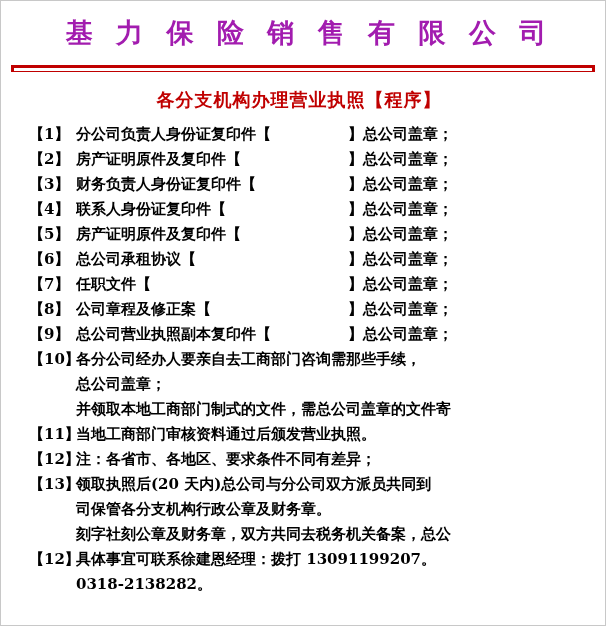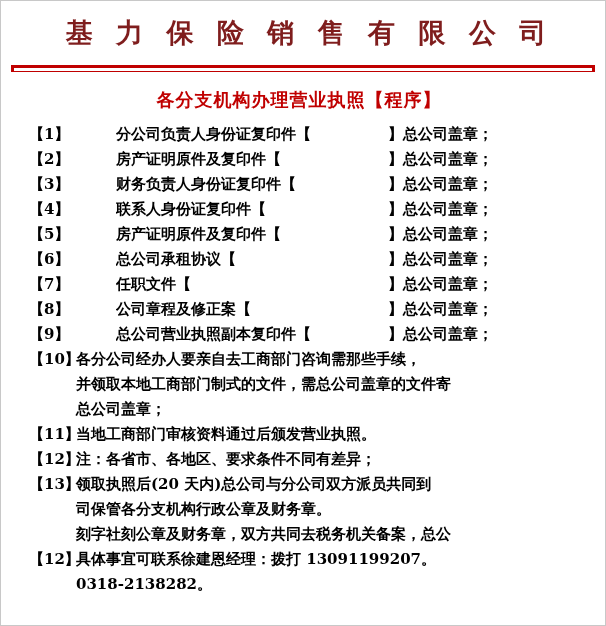--- a/index.html
+++ b/index.html
@@ -17,21 +17,21 @@
     position: relative;
     width: 606px;
     height: 626px;
     box-sizing: border-box;
     border: 1px solid #c8c8c8;
     background: #ffffff;
   }
   
   .company-title {
     text-align: center;
-    color: #7f1d1d;
+    color: #a21caf;
     font-family: "DejaVu Serif", serif;
     font-weight: bold;
     font-size: 27px;
     letter-spacing: 7px;
     margin: 14px 0 0 13px;
     padding: 0 24px;
     white-space: nowrap;
   }
   .rule-wrap {
     margin: 14px 10px 0 10px;
@@ -98,21 +98,20 @@
   .item .main {
     display: block;
     font-weight: bold;
   }
   .item.two-col .main {
     display: inline-block;
     width: 272px;
     vertical-align: top;
     white-space: nowrap;
     overflow: hidden;
-    margin-left: 40px;
   }
   .item.two-col .tail {
     display: inline-block;
     vertical-align: top;
     font-weight: bold;
     white-space: nowrap;
     text-align: right;
   }
   .item .cont {
     display: block;
@@ -197,22 +196,22 @@
       <span class="num">【9】</span>
       <span class="body">
         <span class="main">总公司营业执照副本复印件【</span><span class="tail">】总公司盖章；</span>
       </span>
     </div>
 
     <div class="item">
       <span class="num">【10】</span>
       <span class="body">
         <span class="main">各分公司经办人要亲自去工商部门咨询需那些手续，</span>
+        <span class="cont">总公司盖章；</span>
         <span class="cont">并领取本地工商部门制式的文件，需总公司盖章的文件寄</span>
-        <span class="cont">总公司盖章；</span>
       </span>
     </div>
 
     <div class="item">
       <span class="num">【11】</span>
       <span class="body">
         <span class="main">当地工商部门审核资料通过后颁发营业执照。</span>
       </span>
     </div>
 

